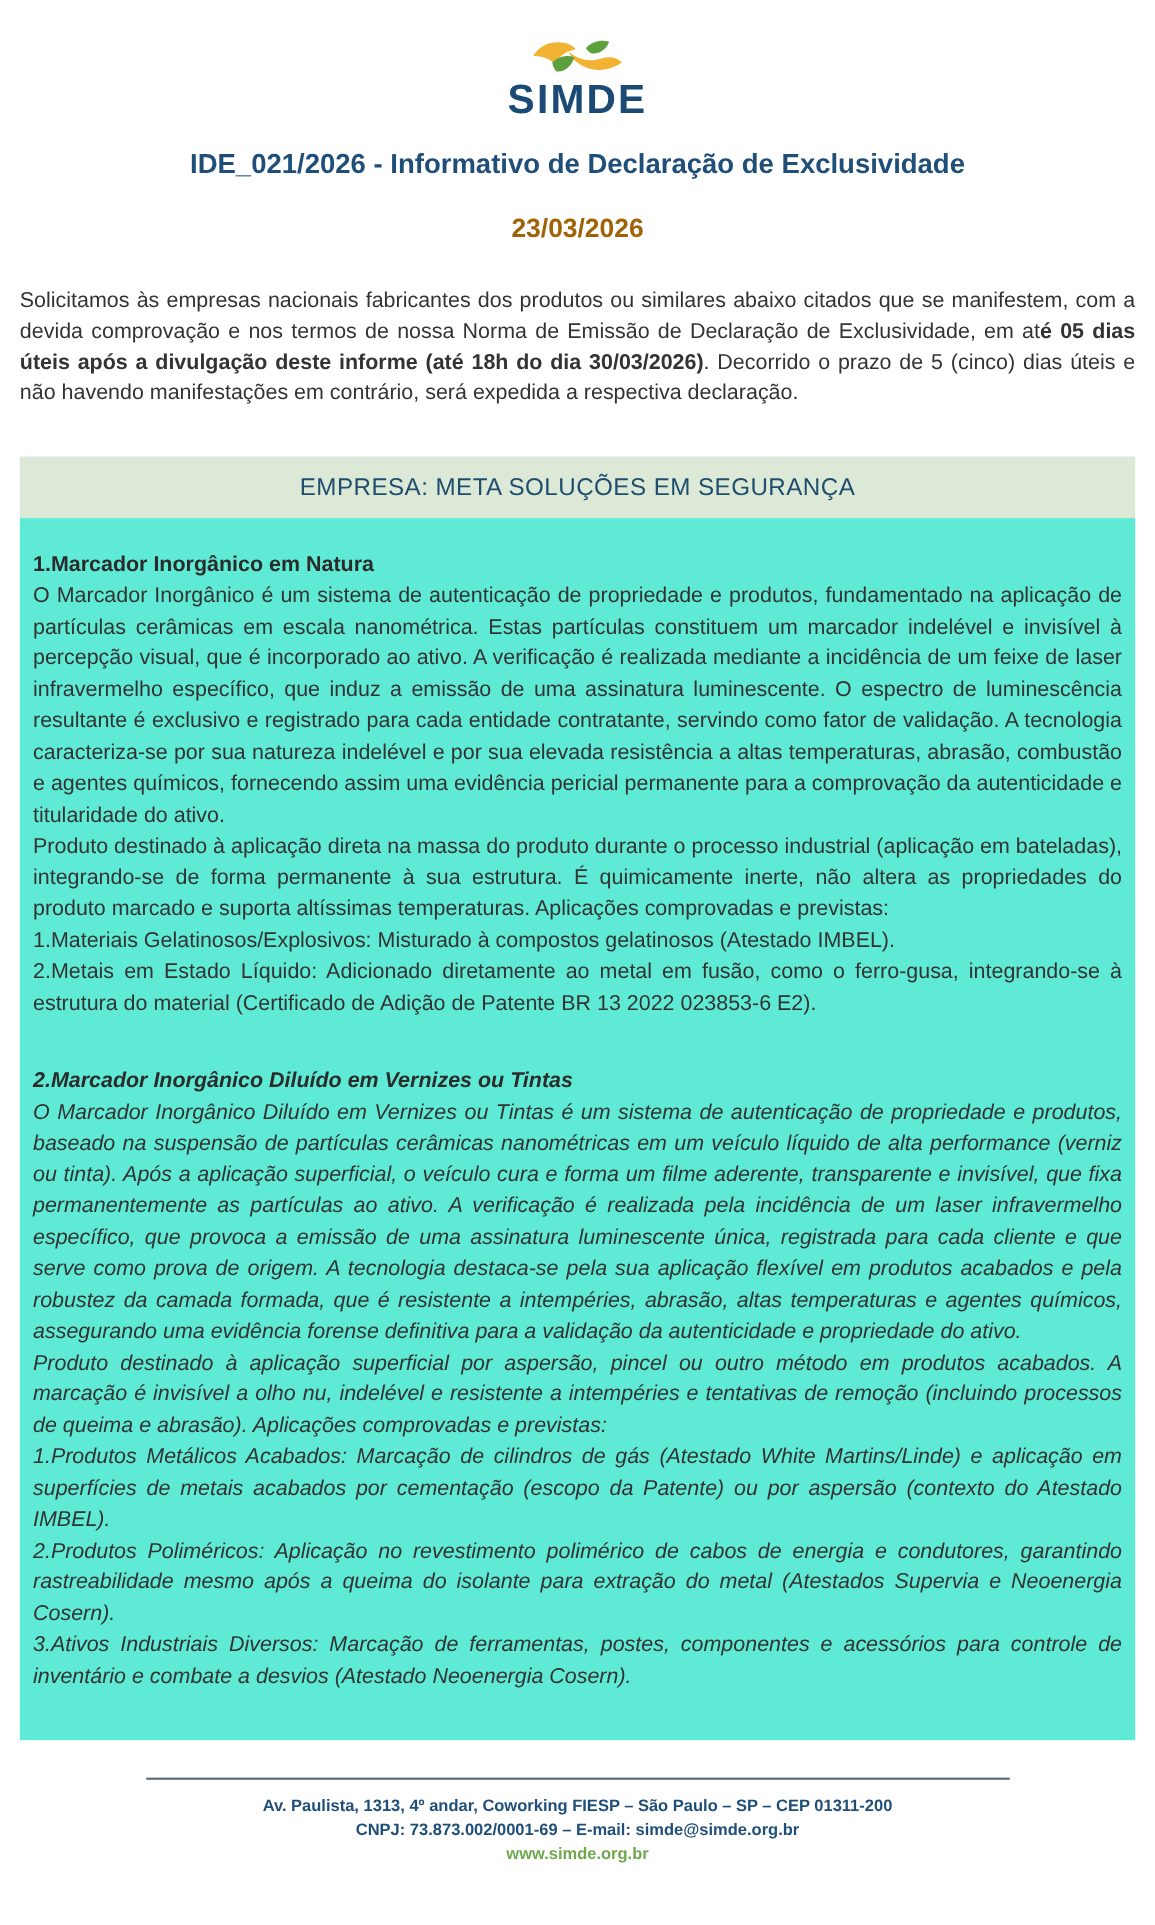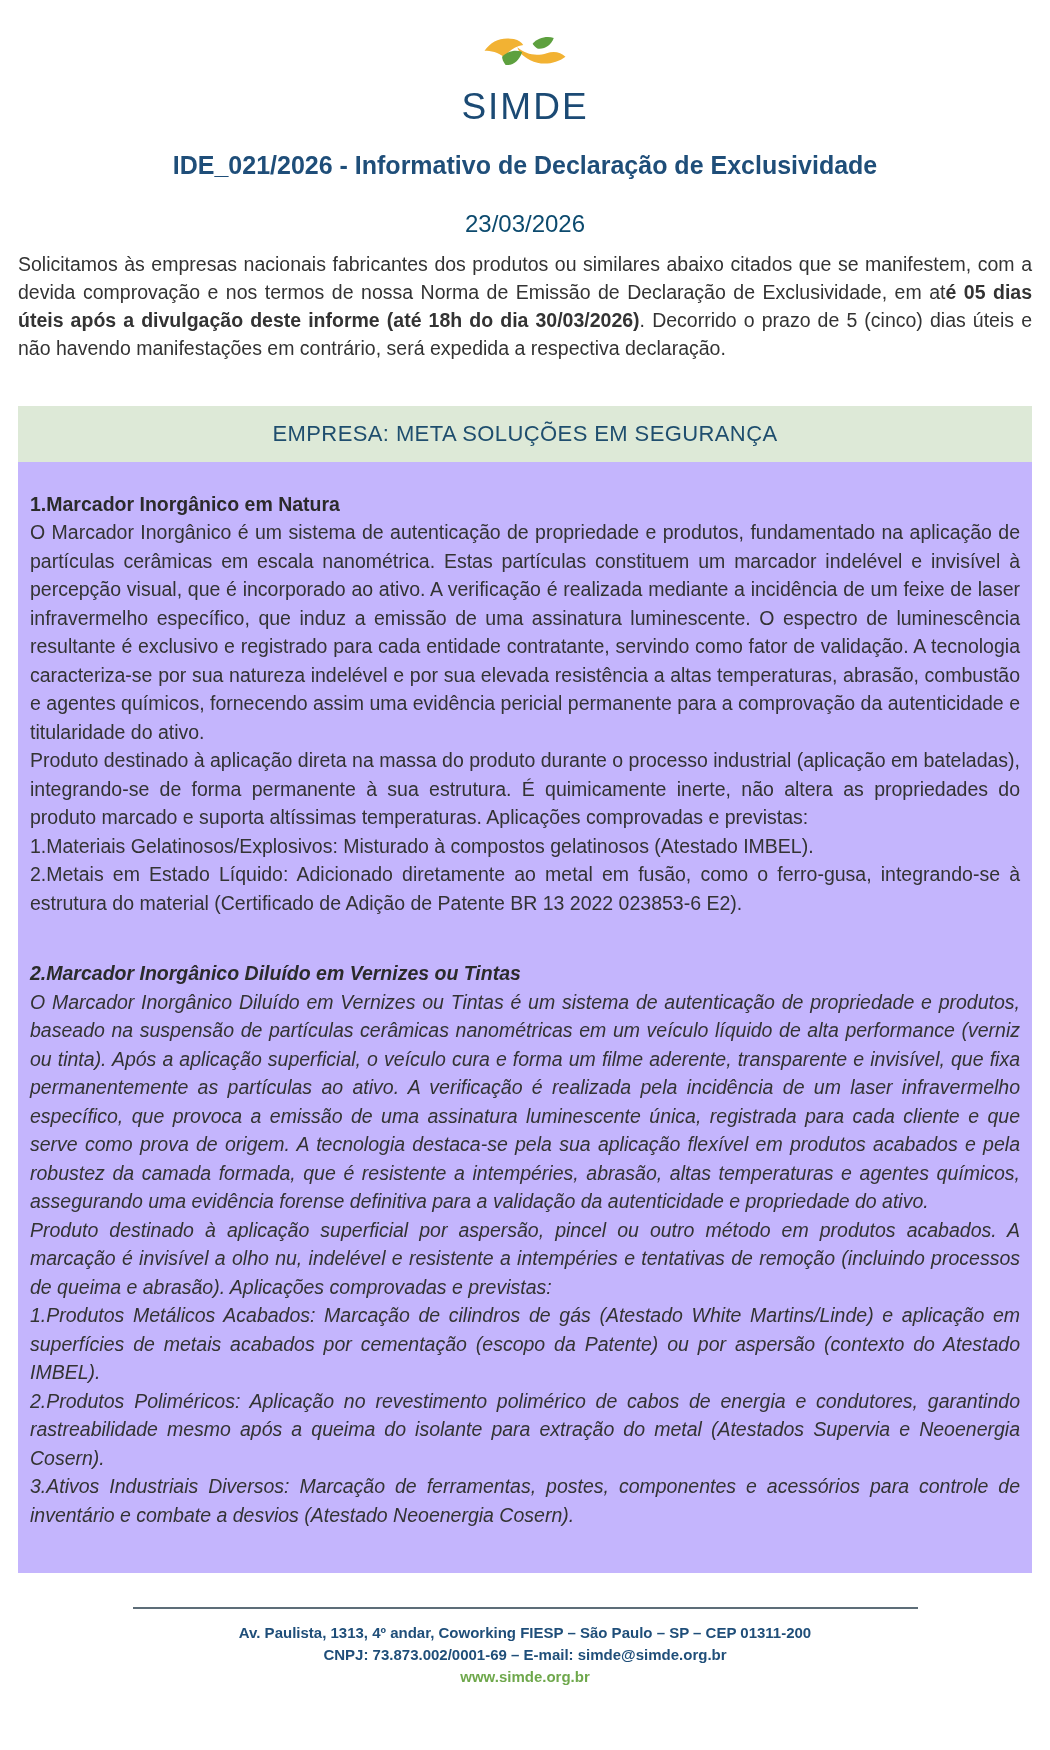--- a/index.html
+++ b/index.html
@@ -12,66 +12,66 @@
   .page {
     width: 1050px;
     height: 1750px;
     overflow: hidden;
     background: #ffffff;
   }
   
   .logo-block { padding-top: 34px; text-align: center; }
   .logo-block svg { display: block; margin: 0 auto; }
   .wordmark {
-    margin-top: 18px;
+    margin-top: 2px;
     font-size: 37px;
-    font-weight: normal;
+    font-weight: bold;
     letter-spacing: 2px;
     color: #1b4a74;
     line-height: 1.05;
   }
   
   .doc-title {
     margin-top: 24px;
     text-align: center;
     font-size: 25px;
     font-weight: bold;
     color: #1f4e79;
   }
   .doc-date {
     margin-top: 30px;
     text-align: center;
     font-size: 24px;
-    font-weight: normal;
-    color: #0c4a6e;
+    font-weight: bold;
+    color: #a16207;
   }
   
   .intro {
-    margin: 12px 18px 0;
+    margin: 37px 18px 0;
     text-align: justify;
     font-size: 19.5px;
     line-height: 28px;
   }
   
   .banner {
     margin: 44px 18px 0;
     background: #dde9d7;
     padding: 15px 10px;
     text-align: center;
   }
   .banner-label {
     font-size: 22px;
     font-weight: normal;
     letter-spacing: 0.4px;
     color: #1f4e6e;
   }
   
   .content {
     margin: 0 18px;
-    background: #c4b5fd;
+    background: #5eead4;
     padding: 28px 12px 44px;
   }
   .content p {
     text-align: justify;
     font-size: 19.5px;
     line-height: 28.5px;
     color: #333333;
   }
   .content p.heading {
     font-weight: bold;

